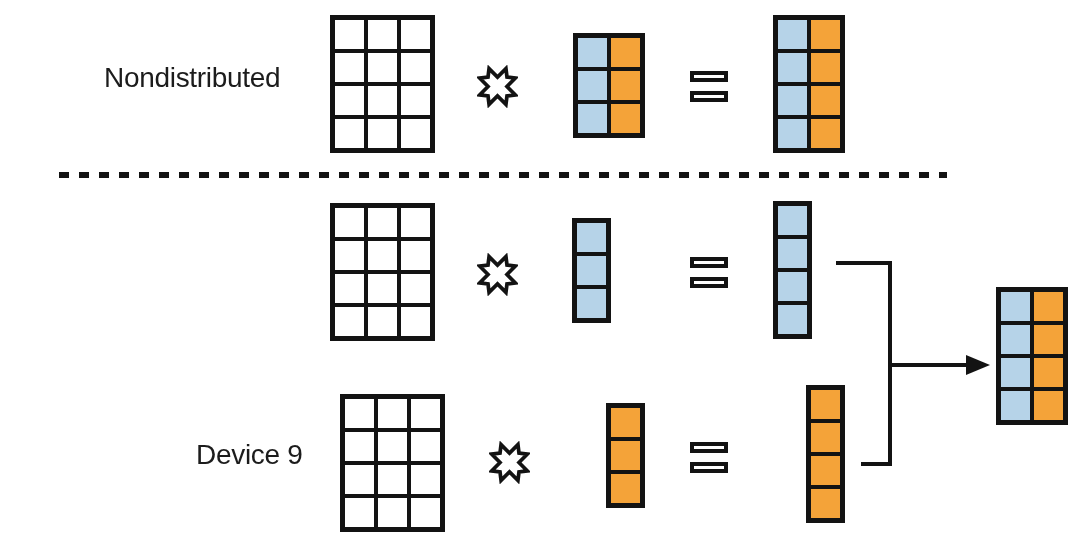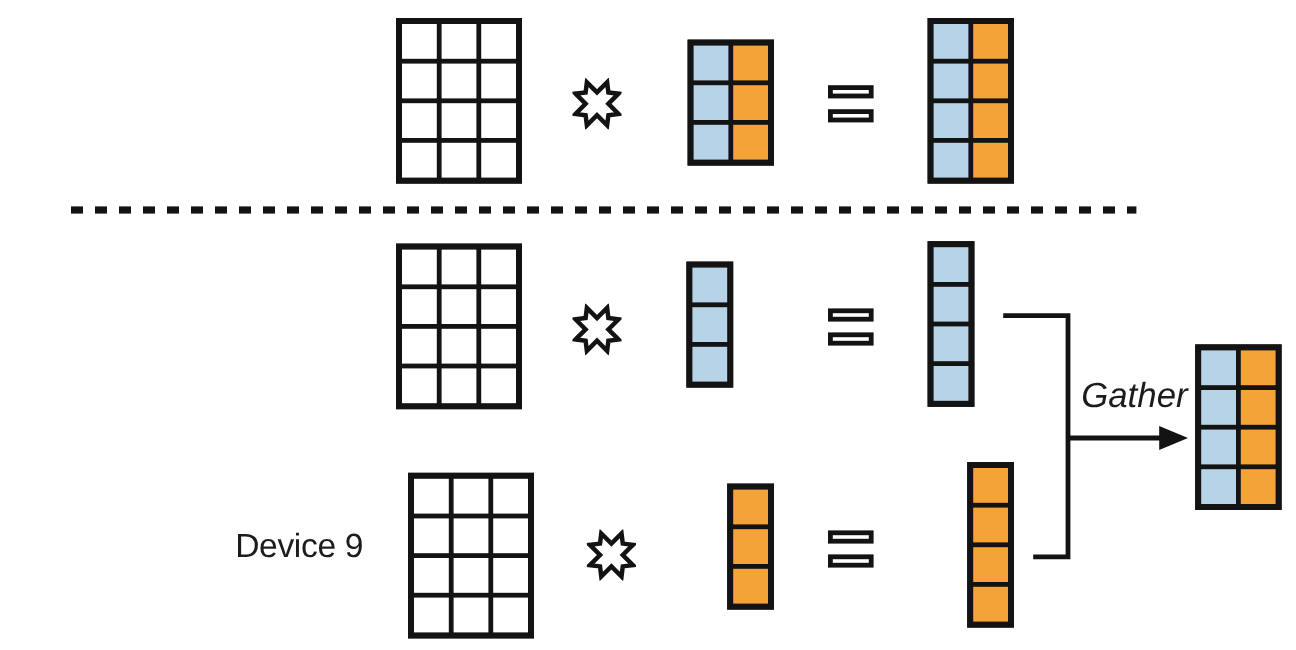--- a/index.html
+++ b/index.html
@@ -55,20 +55,21 @@
     font-size:29px;line-height:29px;font-style:italic;
     white-space:nowrap;color:var(--text);
   }
   .overlay{position:absolute;left:0;top:0;width:1080px;height:542px;}
 </style>
 </head>
 <body>
 
 <div class="canvas">
 
+  <div class="row-label" style="left:104px;top:63px">Nondistributed</div>
 
   <div class="matrix" style="left: 330px; top: 15px; grid-template-columns: repeat(3, var(--cell));">
       <div class="cell" style="background: rgb(255, 255, 255);"></div>
       <div class="cell" style="background: rgb(255, 255, 255);"></div>
       <div class="cell" style="background: rgb(255, 255, 255);"></div>
       <div class="cell" style="background: rgb(255, 255, 255);"></div>
       <div class="cell" style="background: rgb(255, 255, 255);"></div>
       <div class="cell" style="background: rgb(255, 255, 255);"></div>
       <div class="cell" style="background: rgb(255, 255, 255);"></div>
       <div class="cell" style="background: rgb(255, 255, 255);"></div>
@@ -185,21 +186,20 @@
       <div class="cell" style="background: rgb(244, 163, 57);"></div>
       <div class="cell" style="background: rgb(244, 163, 57);"></div>
     </div>
 
   <svg class="overlay">
     <path d="M836 263 L890 263 L890 464 L861 464" fill="none" stroke="#131313" stroke-width="4"></path>
     <line x1="890" y1="365" x2="968" y2="365" stroke="#131313" stroke-width="4"></line>
     <polygon points="966,355 990,365 966,375" fill="#131313"></polygon>
   </svg>
 
-  <div class="gather-label">Gather</div>
 
   <div class="matrix" style="left: 996px; top: 287px; grid-template-columns: repeat(2, var(--cell));">
       <div class="cell" style="background: rgb(182, 211, 232);"></div>
       <div class="cell" style="background: rgb(244, 163, 57);"></div>
       <div class="cell" style="background: rgb(182, 211, 232);"></div>
       <div class="cell" style="background: rgb(244, 163, 57);"></div>
       <div class="cell" style="background: rgb(182, 211, 232);"></div>
       <div class="cell" style="background: rgb(244, 163, 57);"></div>
       <div class="cell" style="background: rgb(182, 211, 232);"></div>
       <div class="cell" style="background: rgb(244, 163, 57);"></div>

